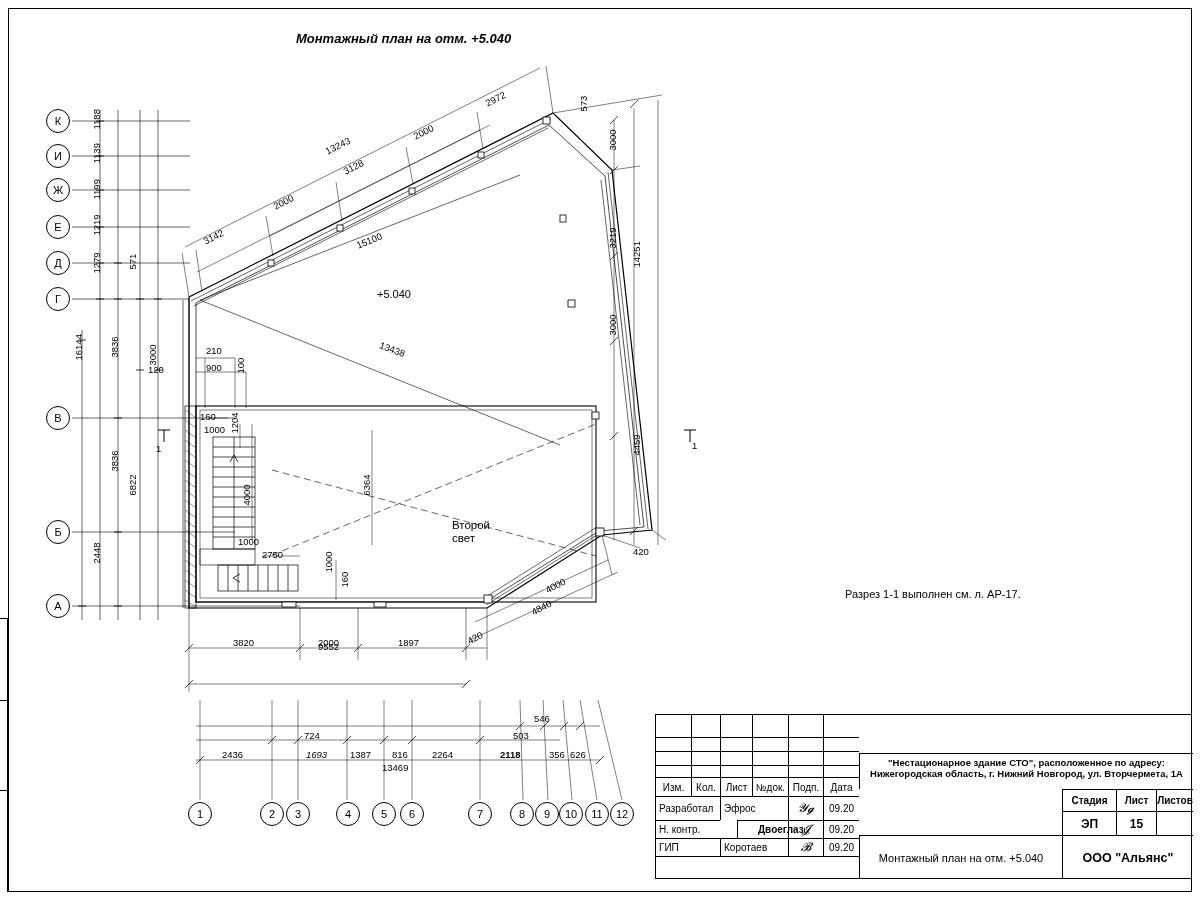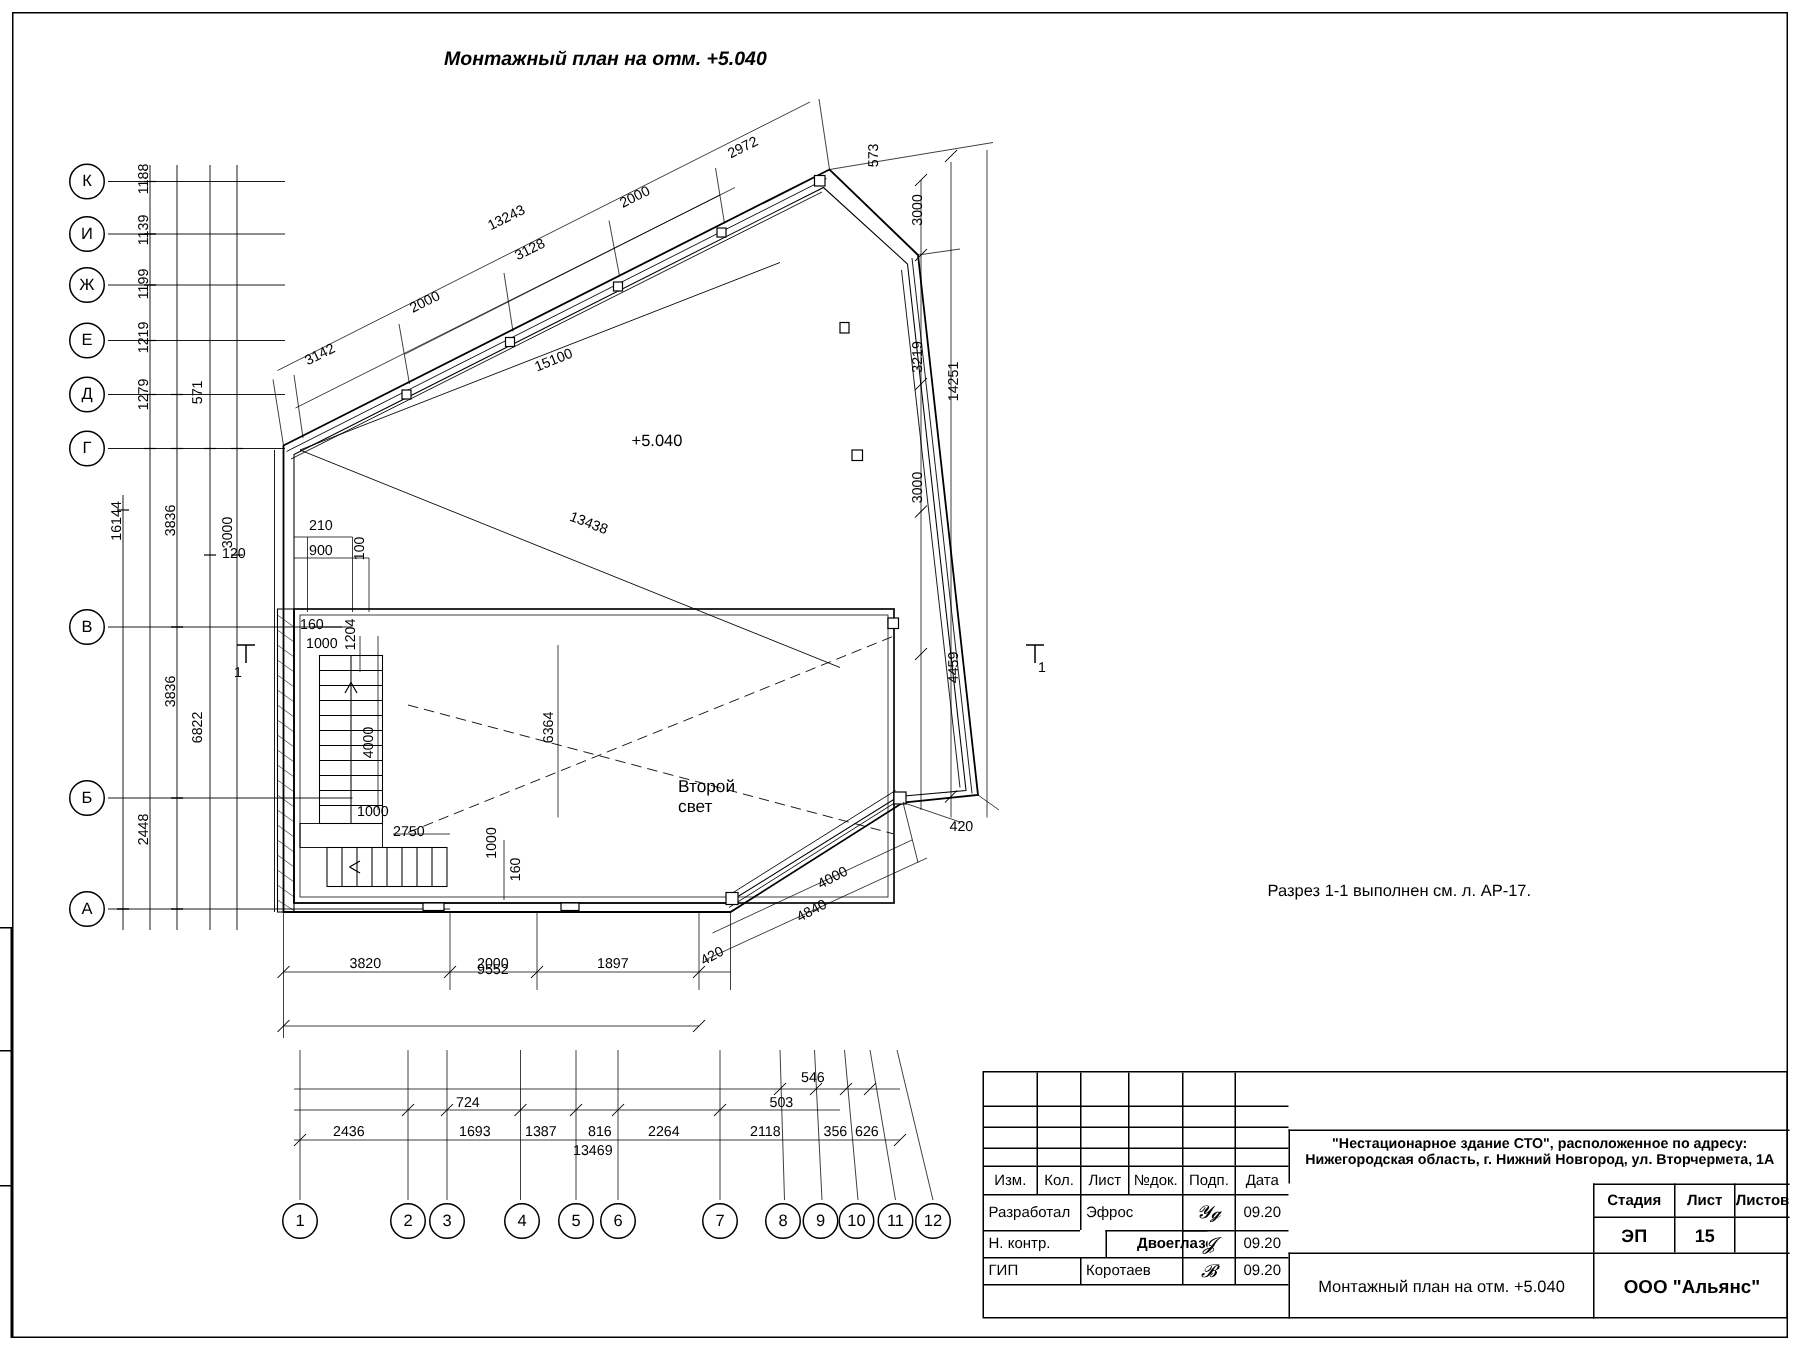--- a/index.html
+++ b/index.html
@@ -39,21 +39,21 @@
     font-style: italic;
     font-weight: bold;
     font-size: 13px;
     white-space: nowrap;
   }
   .note-text {
     left: 845px; top: 588px;
     font-size: 11px;
     white-space: nowrap;
   }
-  .level-label { font-size: 11px; white-space: nowrap; margin-left: 44px; }
+  .level-label { font-size: 11px; white-space: nowrap; }
   .second-light {
     font-size: 11.5px;
     line-height: 13px;
     white-space: nowrap;
   }
   
   svg.draw {
     left: 0; top: 0;
     width: 1200px; height: 900px;
     overflow: visible;
@@ -449,25 +449,25 @@
   <div class="abs dim" style="left:344px; top:582px; transform:rotate(-90deg);">160</div>
 
   <div class="abs dim" style="left:233px; top:637px;">3820</div>
   <div class="abs dim" style="left:318px; top:637px;">2000</div>
   <div class="abs dim" style="left:398px; top:637px;">1897</div>
   <div class="abs dim" style="left:468px; top:636px; transform:rotate(-28deg);">420</div>
   <div class="abs dim" style="left:318px; top:641px;">9552</div>
 
   <div class="abs dim" style="left:222px; top:749px;">2436</div>
   <div class="abs dim" style="left:304px; top:730px;">724</div>
-  <div class="abs dim" style="left:306px; top:749px;">1693</div>
+  <div class="abs dim" style="left:306px; top:749px;font-style:italic;">1693</div>
   <div class="abs dim" style="left:350px; top:749px;">1387</div>
   <div class="abs dim" style="left:392px; top:749px;">816</div>
   <div class="abs dim" style="left:432px; top:749px;">2264</div>
-  <div class="abs dim" style="left:500px; top:749px;">2118</div>
+  <div class="abs dim" style="left:500px; top:749px;font-weight:bold;">2118</div>
   <div class="abs dim" style="left:513px; top:730px;">503</div>
   <div class="abs dim" style="left:549px; top:749px;">356</div>
   <div class="abs dim" style="left:570px; top:749px;">626</div>
   <div class="abs dim" style="left:534px; top:713px;">546</div>
   <div class="abs dim" style="left:382px; top:762px;">13469</div>
 
   <div class="abs tb">
 
     <div class="cell" style="left:0; top:0; width:203px; height:22px;"></div>
     <div class="cell bt" style="left:0; top:22px; width:203px; height:14px;"></div>

